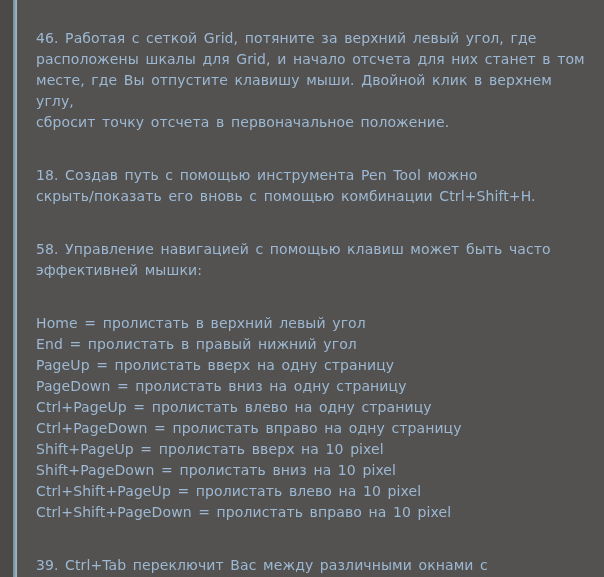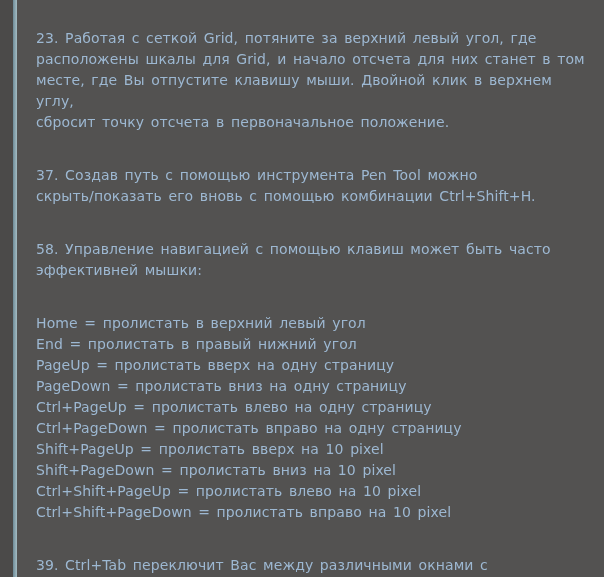--- a/index.html
+++ b/index.html
@@ -46,25 +46,25 @@
     margin: 0 0 11px 0;
   }
 </style>
 </head>
 <body style="background: rgb(83, 82, 81);">
 
 <div class="left-strip" style="background: rgb(75, 74, 73);"></div>
 <div class="accent-line" style="background: linear-gradient(to right, rgb(109, 139, 152), rgb(166, 189, 196));"></div>
 
 <main class="content" style="color: rgb(157, 184, 210);">
-  <p class="tip">23. Работая с сеткой Grid, потяните за верхний левый угол, где
+  <p class="tip">46. Работая с сеткой Grid, потяните за верхний левый угол, где
 расположены шкалы для Grid, и начало отсчета для них станет в том
 месте, где Вы отпустите клавишу мыши. Двойной клик в верхнем углу,
 сбросит точку отсчета в первоначальное положение.</p>
-  <p class="tip">37. Создав путь с помощью инструмента Pen Tool можно
+  <p class="tip">18. Создав путь с помощью инструмента Pen Tool можно
 скрыть/показать его вновь с помощью комбинации Ctrl+Shift+H.</p>
   <p class="tip">58. Управление навигацией с помощью клавиш может быть часто
 эффективней мышки:</p>
   <p class="tip">Home = пролистать в верхний левый угол
 End = пролистать в правый нижний угол
 PageUp = пролистать вверх на одну страницу
 PageDown = пролистать вниз на одну страницу
 Ctrl+PageUp = пролистать влево на одну страницу
 Ctrl+PageDown = пролистать вправо на одну страницу
 Shift+PageUp = пролистать вверх на 10 pixel

